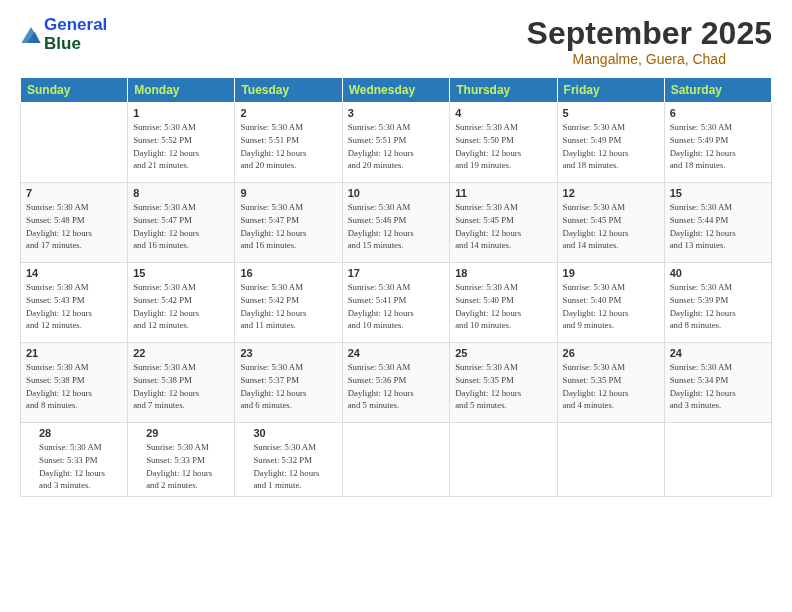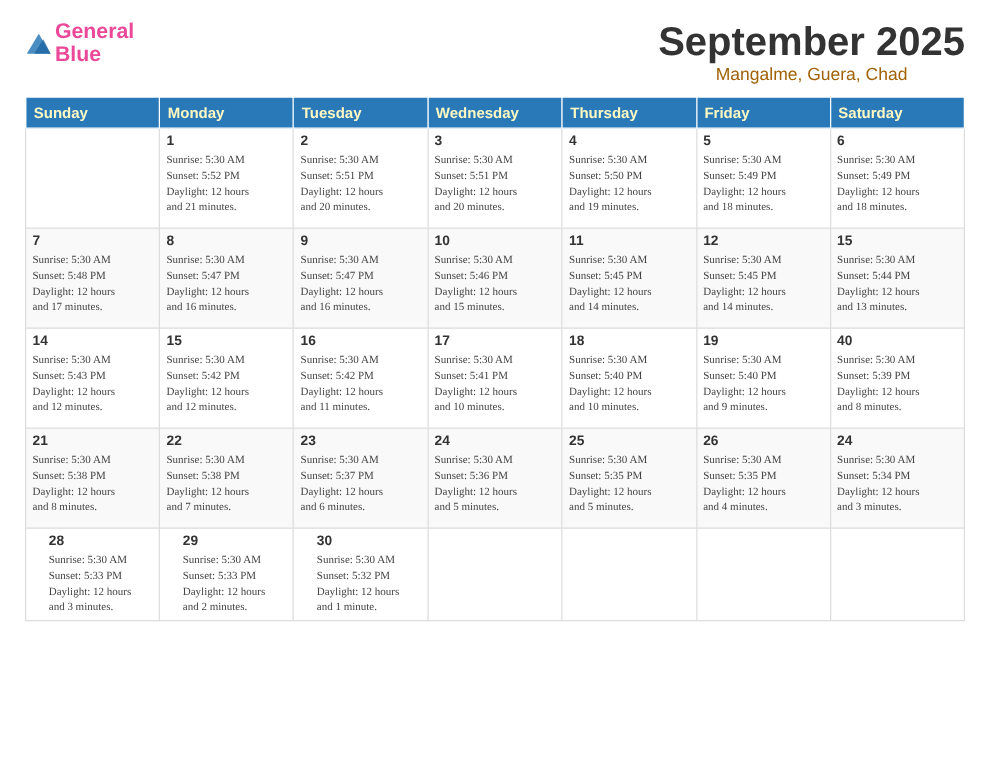--- a/index.html
+++ b/index.html
@@ -27,26 +27,26 @@
       align-items: center;
     }
     .logo-text {
       display: flex;
       flex-direction: column;
       line-height: 1.1;
     }
     .logo-general {
       font-size: 17px;
       font-weight: bold;
-      color: #ec4899;
+      color: #1d4ed8;
     }
     .logo-blue {
       font-size: 17px;
       font-weight: bold;
-      color: #ec4899;
+      color: #14532d;
     }
     .logo-icon {
       width: 22px;
       height: 22px;
       margin-right: 2px;
     }
     .title-block {
       text-align: center;
     }
     .month-title {
@@ -59,21 +59,21 @@
       font-size: 14px;
       color: #a16207;
     }
     .calendar {
       width: 100%;
       border-collapse: collapse;
       font-size: 9.5px;
     }
     .calendar th {
       background: #2979b8;
-      color: #fef9c3;
+      color: #bef264;
       text-align: left;
       padding: 5px 6px;
       font-size: 12px;
       font-weight: bold;
       border: 1px solid #fff;
     }
     .calendar td {
       border: 1px solid #ddd;
       vertical-align: top;
       padding: 4px 5px;

